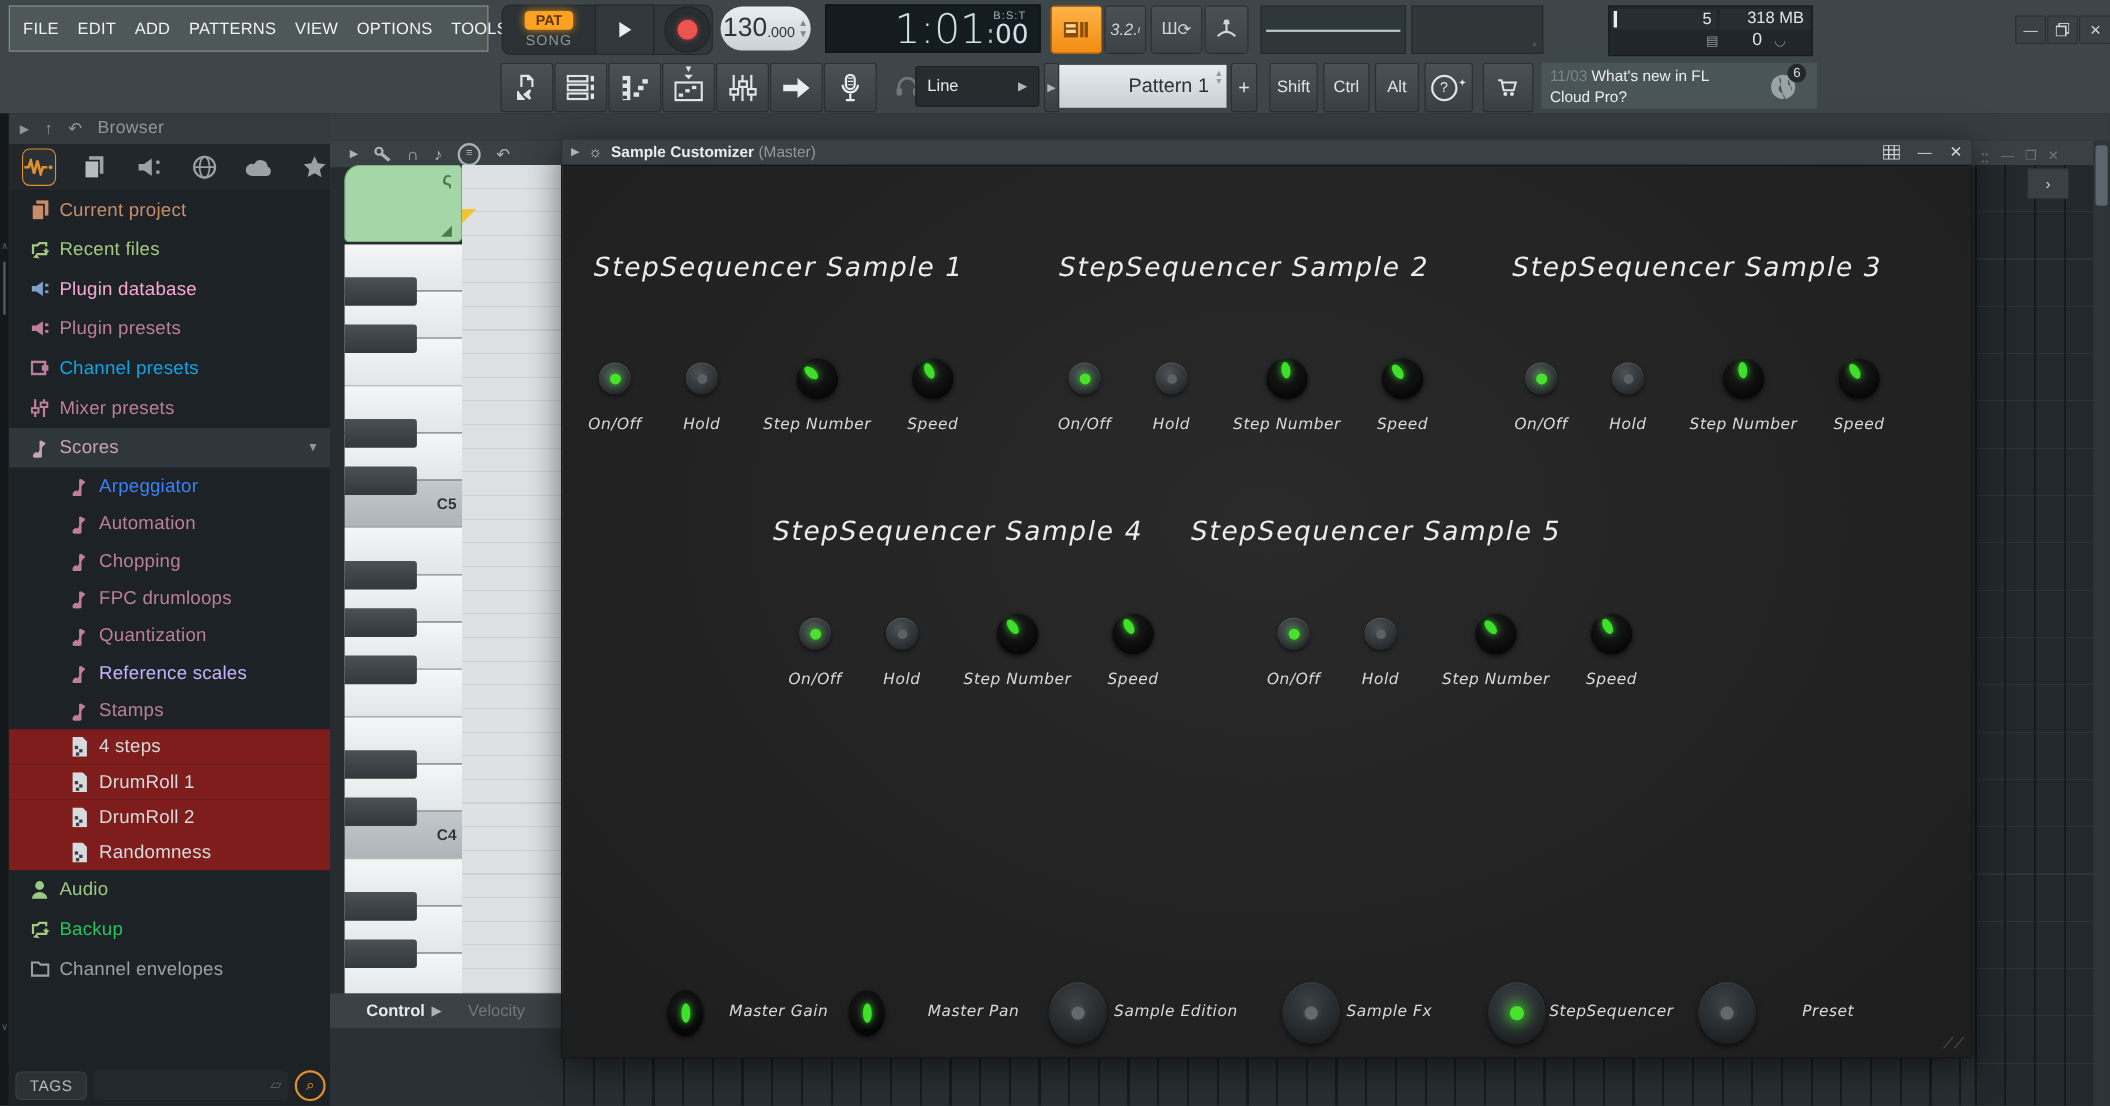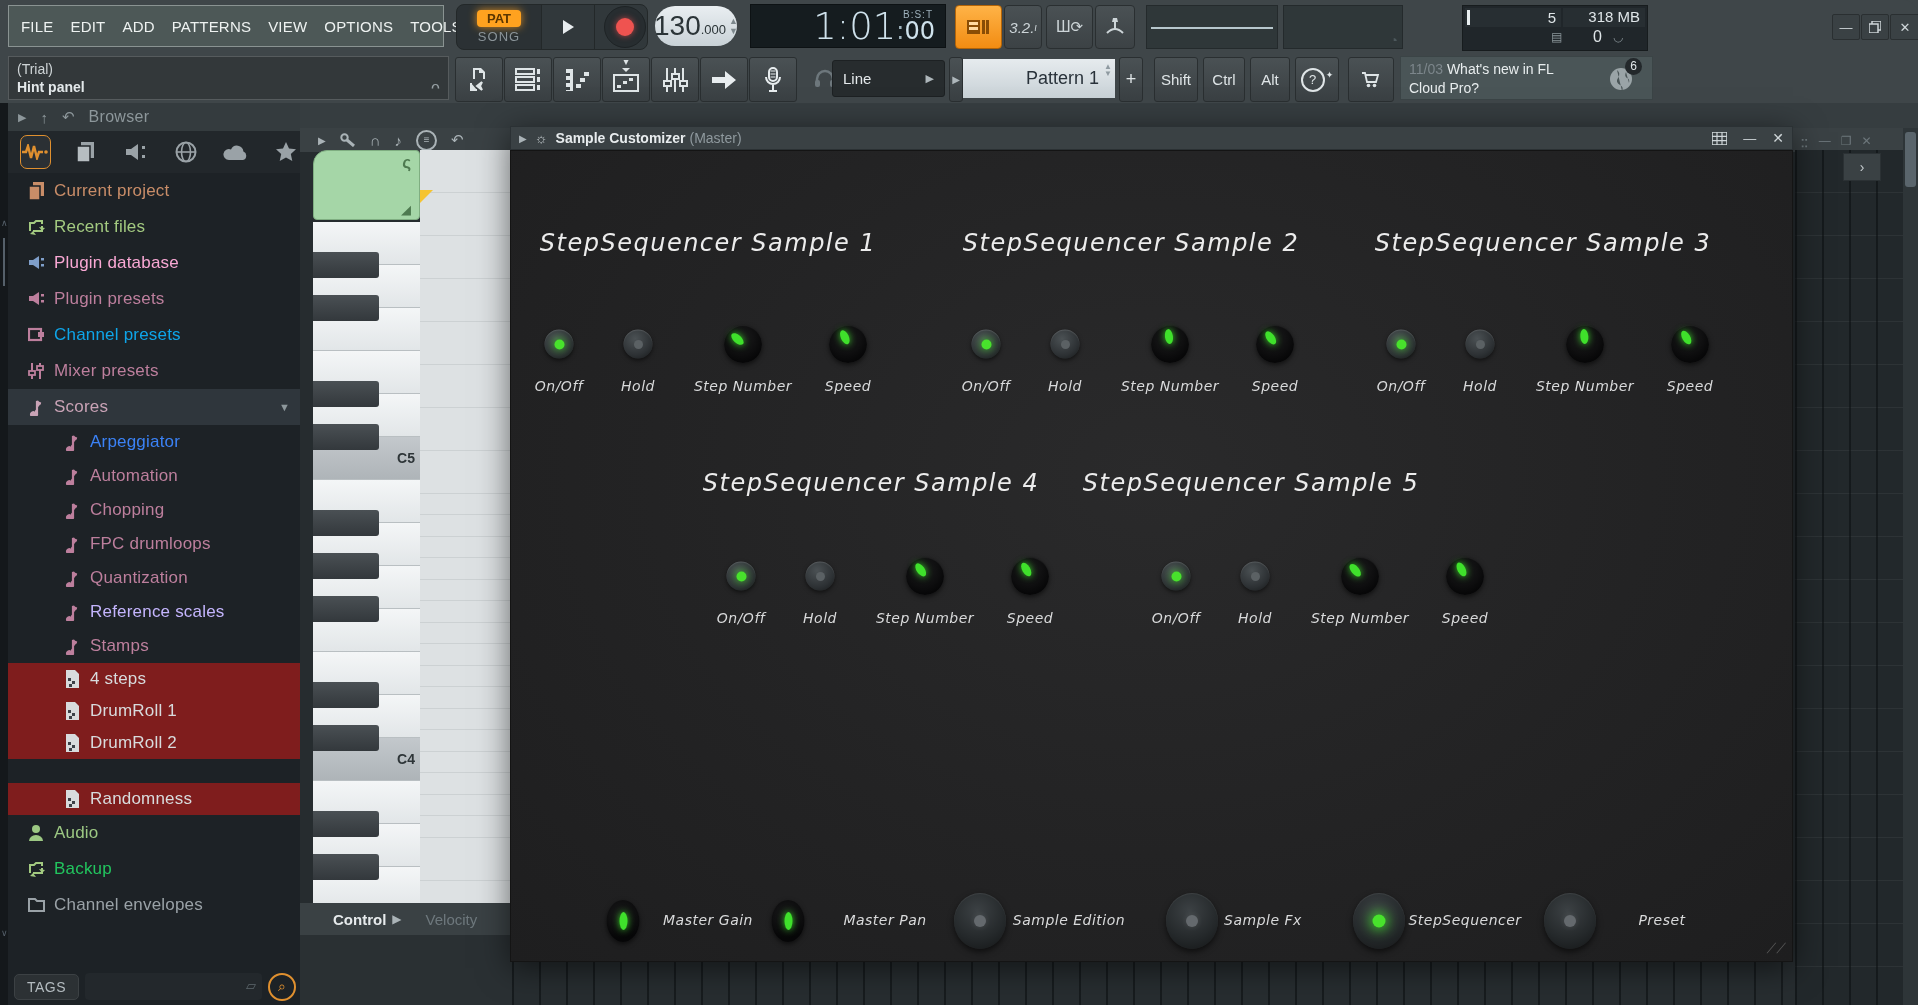--- a/index.html
+++ b/index.html
@@ -133,21 +133,21 @@
     <svg class="icon-svg" width="12" height="12" viewBox="0 0 12 12">
         <rect width="12" height="12" fill="#e8edef"></rect>
       </svg>
   </div>
   <div class="abs" style="left:600px;top:4px;width:48px;height:44px;"></div>
   <div class="abs flexc" style="left:603px;top:6px;width:40px;height:40px;border-radius:50%;background:#272d30;border:1px solid #1e2325;left:604px;">
     <div style="width:18px;height:18px;border-radius:50%;background:#ef5350;box-shadow:0 0 6px rgba(239,80,80,.7);"></div>
   </div>
 
   <div class="abs bpm">
-    <span style="font-size:28px;">130</span>
+    <span style="font-size:24px;">130</span>
     <span style="font-size:13px;margin-top:6px;">.000</span>
     <span style="font-size:9px;color:#7d888d;margin-left:3px;">▲<br>▼</span>
   </div>
 
   <div class="abs timepanel">
     <span style="position:absolute;right:12px;top:4px;font-size:10px;color:#9db0ba;letter-spacing:1px;">B:S:T</span>
     <span style="font-size:37px;color:#cfe2ec;font-family:'DejaVu Sans',sans-serif;font-weight:300;">1:01</span>
     <span style="font-size:24px;color:#9fb4be;font-family:'DejaVu Sans',sans-serif;">:</span>
     <span style="font-size:24px;color:#cfe2ec;font-family:'DejaVu Sans',sans-serif;">00</span>
   </div>
@@ -199,25 +199,20 @@
 
   <div class="abs winbtn" style="left:1832px;">—</div>
   <div class="abs winbtn" style="left:1861px;">
     <svg width="12" height="12" viewBox="0 0 12 12">
         <rect x="3" y="0" width="9" height="9" fill="none" stroke="#cfd6d9" stroke-width="1.5"></rect>
         <rect x="0" y="3" width="9" height="9" fill="#3a4144" stroke="#cfd6d9" stroke-width="1.5"></rect>
       </svg>
   </div>
   <div class="abs winbtn" style="left:1890px;width:28px;">✕</div>
 
-  <div class="abs hintpanel">
-    <div>(Trial)</div>
-    <div style="font-weight:bold;color:#e3e8ea;">Hint panel</div>
-    <span style="position:absolute;right:8px;bottom:2px;color:#97a0a4;font-size:16px;">ᴖ</span>
-  </div>
   <div id="tb2icons">
       <div class="abs keybtn" style="left: 455px; width: 46px;">
         <svg width="24" height="26" viewBox="0 0 24 26">
           <path d="M6 1 h8 l4 4 v7 h-2 V6 h-4 V3 H8 v9 H6 Z" fill="#dfe5e7"></path>
           <path d="M4 16 v7 h6 M10 19 l5 4 l-2-4 l2-4 Z" stroke="#dfe5e7" stroke-width="2" fill="#dfe5e7"></path>
         </svg>
       </div>
       <div class="abs keybtn" style="left: 504px; width: 46px;">
         <svg width="26" height="24" viewBox="0 0 26 24">
           <rect x="1" y="1" width="18" height="5" fill="none" stroke="#dfe5e7" stroke-width="2"></rect>
@@ -484,21 +479,21 @@
         </div>
         <div class="brow lvl1 filerow" style="height: 32px;">
           <svg width="17" height="18" viewBox="0 0 17 18" style="flex:0 0 auto;">
             <path d="M2 0 h9 l4 4 v14 H2 Z" fill="#d8dbdd"></path>
             <rect x="4" y="8" width="3" height="3" fill="#3b4047"></rect>
             <rect x="8" y="11" width="3" height="3" fill="#3b4047"></rect>
             <rect x="5" y="14" width="3" height="3" fill="#3b4047"></rect>
           </svg>
           <span class="lbl" style="color:#d8dbdd">DrumRoll 2</span>
         </div>
-        <div class="brow lvl1 filerow" style="height: 32px; margin-top: 24px;">
+        <div class="brow lvl1 filerow" style="height: 32px;">
           <svg width="17" height="18" viewBox="0 0 17 18" style="flex:0 0 auto;">
             <path d="M2 0 h9 l4 4 v14 H2 Z" fill="#d8dbdd"></path>
             <rect x="4" y="8" width="3" height="3" fill="#3b4047"></rect>
             <rect x="8" y="11" width="3" height="3" fill="#3b4047"></rect>
             <rect x="5" y="14" width="3" height="3" fill="#3b4047"></rect>
           </svg>
           <span class="lbl" style="color:#d8dbdd">Randomness</span>
         </div>
         <div class="brow" style="height: 36px;">
           <svg width="17" height="18" viewBox="0 0 17 18" style="flex:0 0 auto;">

